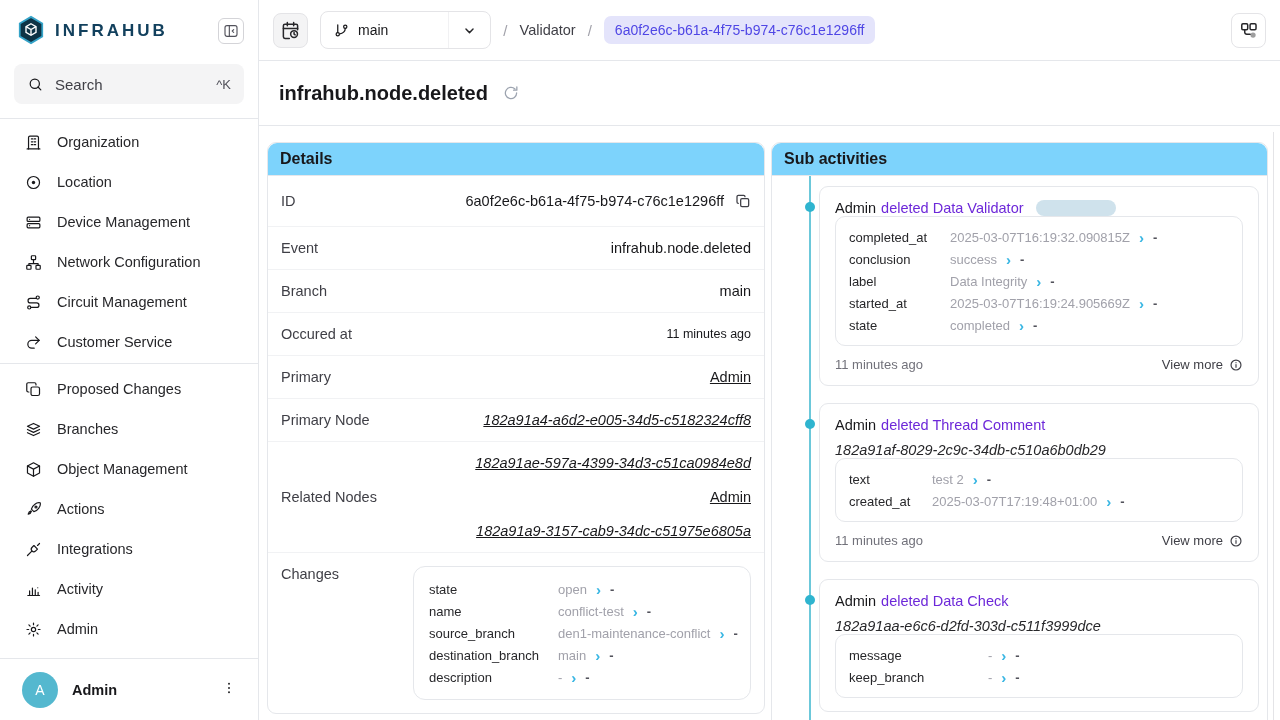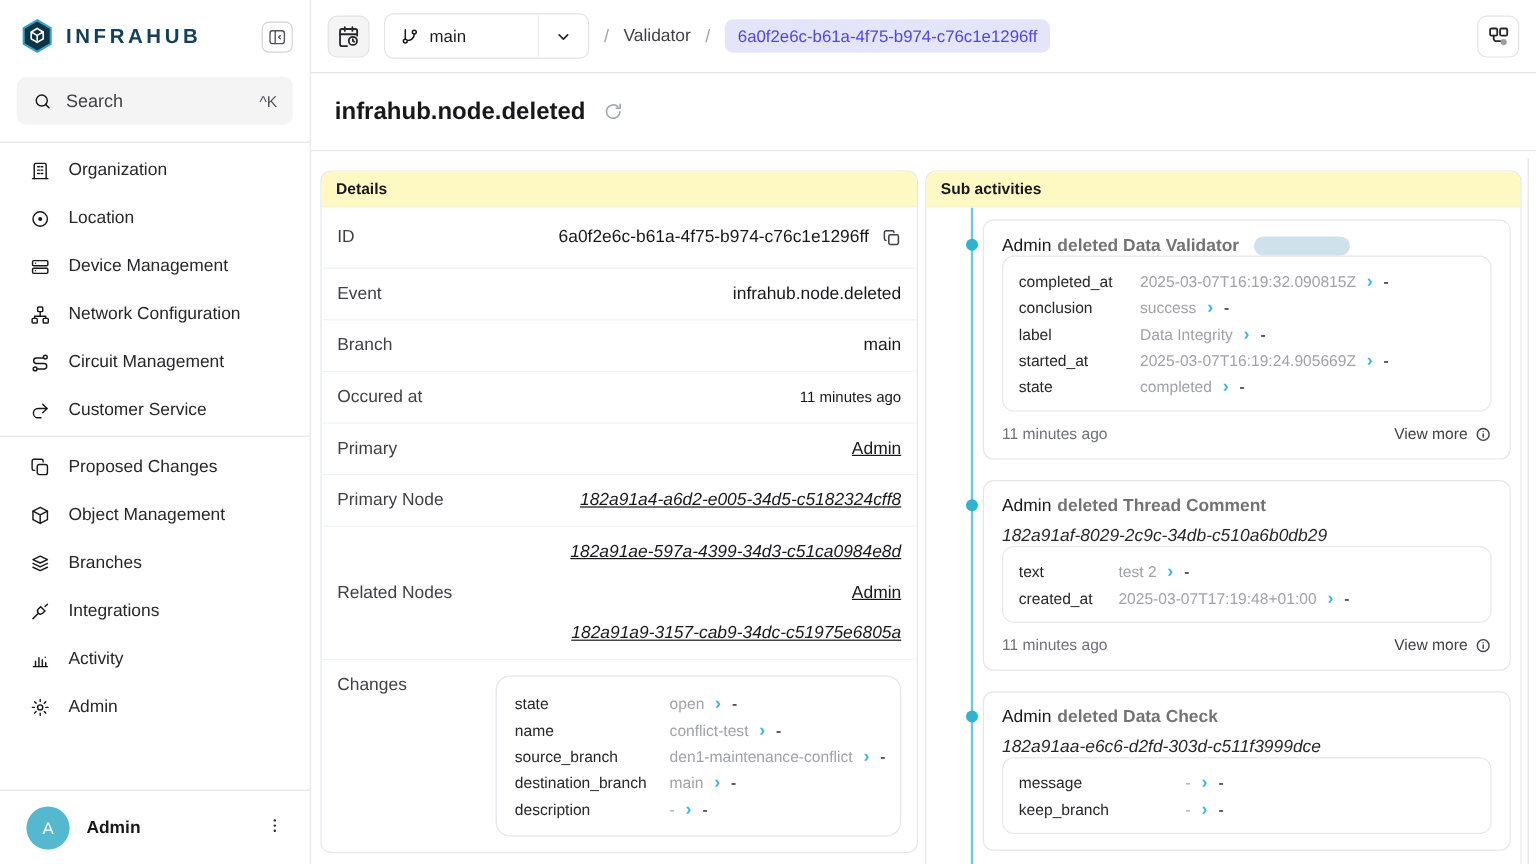--- a/index.html
+++ b/index.html
@@ -42,21 +42,21 @@
   .crumb { font-size:14.5px; color:#3f3f46; cursor:pointer; }
   .uuid-pill { background:#e4e4fb; color:#4f46e5; font-size:14px; padding:6px 11px; border-radius:7px; cursor:pointer; }
   .topbar-spacer { flex:1 1 auto; }
 
   .titlebar { height:65px; border-bottom:1px solid #e5e7eb; display:flex; align-items:center; gap:14px; padding:0 20px; flex:0 0 auto; }
   .page-title { margin:0; font-size:20px; font-weight:bold; color:#18181b; }
   .refresh-btn { background:none; border:none; color:#9ca3af; padding:0; cursor:pointer; display:flex; }
 
   .content { flex:1 1 auto; display:flex; gap:6px; padding:16px 12px 0 8px; overflow:hidden; }
   .panel { border:1px solid #e5e7eb; border-radius:9px; background:#fff; min-width:0; }
-  .panel-header { background:#fef9c3; border-bottom:1px solid #e5e7eb; border-radius:9px 9px 0 0; padding:7px 12px; font-size:13px; font-weight:bold; color:#18181b; }
+  .panel-header { background:#7dd3fc; border-bottom:1px solid #e5e7eb; border-radius:9px 9px 0 0; padding:7px 12px; font-size:16px; font-weight:bold; color:#18181b; }
   .details-panel { flex:0 0 498px; align-self:flex-start; }
   .subacts-panel { flex:1 1 auto; height:640px; }
 
   
   .detail-row { display:flex; justify-content:space-between; align-items:center; gap:16px; padding:13px 13px; border-bottom:1px solid #f1f2f4; font-size:14.5px; }
   .detail-row:last-child { border-bottom:none; }
   .row-id { padding:17px 13px; }
   .row-label { color:#3f3f46; flex:0 0 auto; }
   .row-value { text-align:right; color:#18181b; }
   .row-value.small { font-size:12.5px; }
@@ -77,21 +77,21 @@
   .prop-caret { color:#38b6e3; font-weight:bold; font-size:15px; line-height:1; }
   .prop-after { color:#52525b; font-weight:bold; }
 
   
   .subacts-body { position:relative; height:calc(100% - 33px); overflow:hidden; padding:10px 8px 0 47px; }
   .tl-line { position:absolute; left:37px; top:0; bottom:0; width:2px; background:#6cc8da; }
   .act-card { position:relative; border:1px solid #e5e7eb; border-radius:9px; background:#fff; padding:13px 15px; margin-bottom:17px; }
   .act-dot { position:absolute; left:-15px; top:15px; width:10px; height:10px; border-radius:50%; background:#2fb4cf; }
   .act-title { font-size:14.5px; display:flex; align-items:center; gap:5px; }
   .actor { color:#18181b; }
-  .action { color:#737373;font-weight:bold; }
+  .action { color:#6d28d9; }
   .skeleton { width:80px; height:16px; border-radius:9px; background:#cfe2ec; margin-left:7px; display:inline-block; }
   .act-id { font-style:italic; font-size:14.5px; color:#27272a; margin-top:9px; }
   .act-props { border:1px solid #e5e7eb; border-radius:10px; padding:9px 13px; }
   .act-footer { display:flex; justify-content:space-between; align-items:center; margin-top:11px; font-size:13px; }
   .act-time { color:#71717a; }
   .view-more { display:flex; align-items:center; gap:6px; color:#3f3f46; cursor:pointer; background:none; border:none; font-size:13px; padding:0; font-family:inherit; }
 
   .scroll-line { position:absolute; right:6px; top:132px; bottom:0; width:1px; background:#e4e4e7; }
 
   svg.ic { stroke:currentColor; fill:none; stroke-width:1.7; stroke-linecap:round; stroke-linejoin:round; display:block; }
@@ -205,35 +205,45 @@
             <svg class="ic" viewBox="0 0 24 24" width="17" height="17">
               <rect x="8.5" y="8.5" width="12" height="12" rx="2.5"></rect>
               <path d="M5.5 15.5h-1a2 2 0 0 1-2-2v-9a2 2 0 0 1 2-2h9a2 2 0 0 1 2 2v1"></path>
             </svg>
           </span>
         <span class="nav-label">Proposed Changes</span>
       </div>
       <div class="nav-item">
         <span class="nav-icon">
             <svg class="ic" viewBox="0 0 24 24" width="17" height="17">
-              <path d="M12 2.5 20.5 7v10L12 21.5 3.5 17V7L12 2.5Z"></path>
-              <path d="M3.5 7 12 11.5 20.5 7M12 11.5v10"></path>
-            </svg>
-          </span>
-        <span class="nav-label">Object Management</span>
-      </div>
-      <div class="nav-item">
-        <span class="nav-icon">
-            <svg class="ic" viewBox="0 0 24 24" width="17" height="17">
               <path d="m12 3.5 8.5 4L12 11.5l-8.5-4L12 3.5Z"></path>
               <path d="m3.5 12 8.5 4 8.5-4"></path>
               <path d="m3.5 16.5 8.5 4 8.5-4"></path>
             </svg>
           </span>
         <span class="nav-label">Branches</span>
+      </div>
+      <div class="nav-item">
+        <span class="nav-icon">
+            <svg class="ic" viewBox="0 0 24 24" width="17" height="17">
+              <path d="M12 2.5 20.5 7v10L12 21.5 3.5 17V7L12 2.5Z"></path>
+              <path d="M3.5 7 12 11.5 20.5 7M12 11.5v10"></path>
+            </svg>
+          </span>
+        <span class="nav-label">Object Management</span>
+      </div>
+      <div class="nav-item">
+        <span class="nav-icon">
+            <svg class="ic" viewBox="0 0 24 24" width="17" height="17">
+              <path d="M12.5 15 9 11.5c.8-2.8 2.5-5.3 5-7A9 9 0 0 1 21.5 2.5 9 9 0 0 1 19.5 10c-1.7 2.5-4.2 4.2-7 5Z"></path>
+              <circle cx="15.5" cy="8.5" r="1.4"></circle>
+              <path d="M8.5 14c-1.8.4-3.4 2-4 4.5 2.5-.6 4.1-2.2 4.5-4"></path>
+            </svg>
+          </span>
+        <span class="nav-label">Actions</span>
       </div>
       <div class="nav-item">
         <span class="nav-icon">
             <svg class="ic" viewBox="0 0 24 24" width="17" height="17">
               <path d="m20.5 3.5-2.8 2.8M9.3 14.7l-5.8 5.8"></path>
               <path d="M12.6 6.4 17.6 11.4 14.8 14.2a3.54 3.54 0 0 1-5-5l2.8-2.8Z"></path>
             </svg>
           </span>
         <span class="nav-label">Integrations</span>
       </div>

